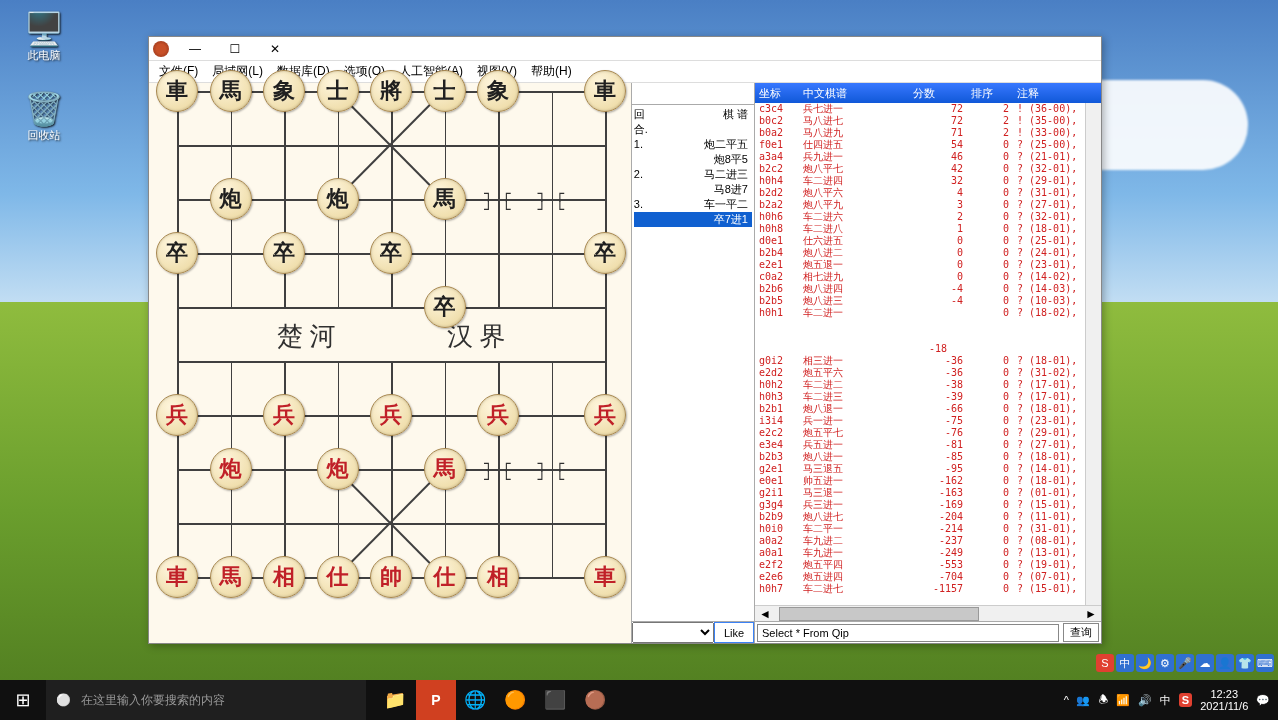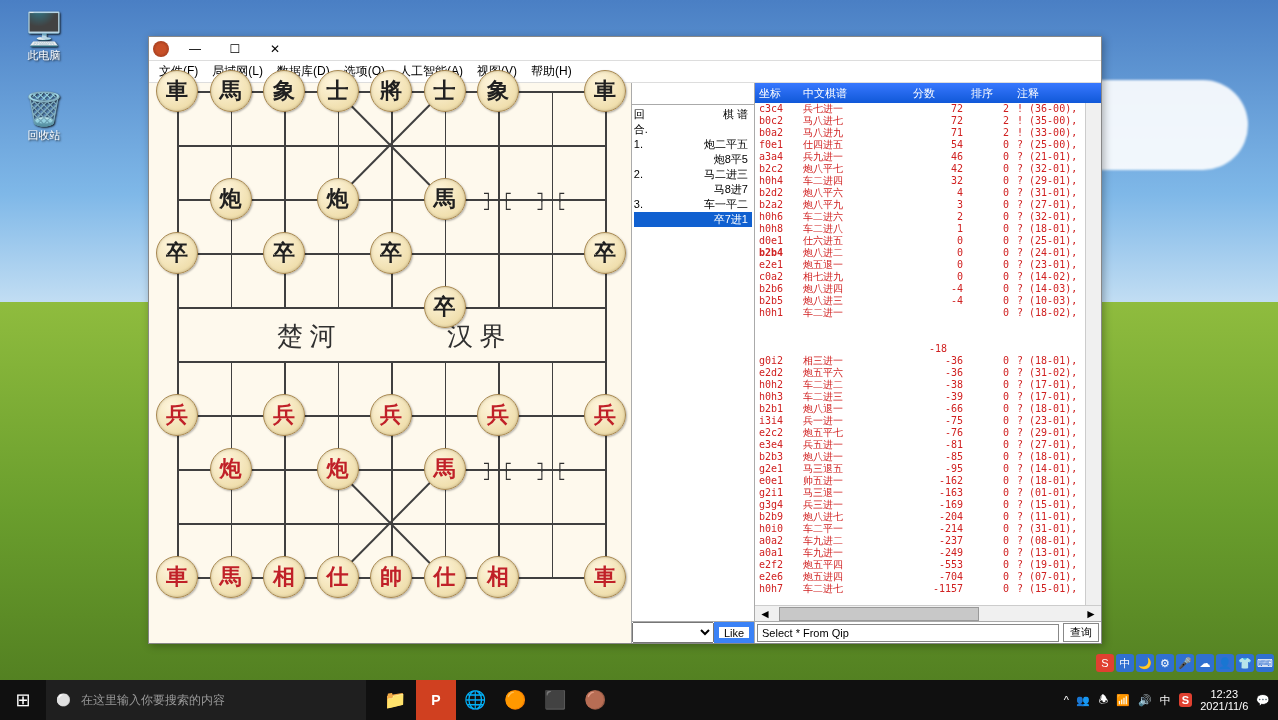--- a/index.html
+++ b/index.html
@@ -23,21 +23,21 @@
 .fen { height: 22px; border-top: 1px solid #aaa; padding: 2px 4px; background: #fff; font-family: monospace; font-size: 11px; display: flex; align-items: center; }
 .mid { width: 124px; display: flex; flex-direction: column; border-right: 1px solid #aaa; }
 .mid-top { height: 22px; border-bottom: 1px solid #aaa; background: #fff; }
 .moves { flex: 1; background: #fff; font-size: 11px; padding: 2px; overflow: hidden; }
 .move-row { display: flex; line-height: 15px; }
 .move-row .no { width: 22px; }
 .move-row .m { flex: 1; text-align: right; padding-right: 4px; }
 .move-row.sel { background: #1060D0; color: #fff; }
 .mid-bot { height: 22px; border-top: 1px solid #aaa; display: flex; }
 .mid-bot select { flex: 1; font-size: 11px; }
-.mid-bot .like { width: 40px; border: 5px solid #3b82f6; display: flex; align-items: center; justify-content: center; font-size: 11px; }
+.mid-bot .like { width: 40px; border: 1px solid #3b82f6; display: flex; align-items: center; justify-content: center; font-size: 11px; }
 .right { flex: 1; display: flex; flex-direction: column; }
 .table-head { height: 20px; background: linear-gradient(180deg, #3878FF 0%, #1058D8 100%); color: #fff; display: flex; font-size: 11px; align-items: center; padding: 0 4px; }
 .th { overflow: hidden; white-space: nowrap; }
 .table-body { flex: 1; overflow: hidden; background: #fff; font-size: 10px; font-family: SimSun, monospace; line-height: 12px; position: relative; }
 .trow { display: flex; color: #D02020; padding: 0 4px; }
 .td { overflow: hidden; white-space: nowrap; }
 .hsb { height: 16px; background: #f0f0f0; border-top: 1px solid #ccc; display: flex; align-items: center; }
 .hsb .thumb { height: 14px; background: #c8c8c8; border: 1px solid #999; margin-left: 4px; width: 200px; }
 .right-bot { height: 22px; border-top: 1px solid #aaa; display: flex; align-items: center; padding: 0 2px; gap: 4px; }
 .right-bot input { flex: 1; font-size: 11px; height: 18px; border: 1px solid #888; padding: 0 4px; }
@@ -306,21 +306,21 @@
             <div class="td" style="width: 80px;">? (18-01),</div>
           </div>
           <div class="trow">
             <div class="td" style="width: 44px;">d0e1</div>
             <div class="td" style="width: 110px;">仕六进五</div>
             <div class="td" style="width: 58px; text-align: right; padding-right: 8px;">0</div>
             <div class="td" style="width: 46px; text-align: right; padding-right: 8px;">0</div>
             <div class="td" style="width: 80px;">? (25-01),</div>
           </div>
           <div class="trow">
-            <div class="td" style="width: 44px; font-weight: bold;">b2b4</div>
+            <div class="td" style="width: 44px;">b2b4</div>
             <div class="td" style="width: 110px;">炮八进二</div>
             <div class="td" style="width: 58px; text-align: right; padding-right: 8px;">0</div>
             <div class="td" style="width: 46px; text-align: right; padding-right: 8px;">0</div>
             <div class="td" style="width: 80px;">? (24-01),</div>
           </div>
           <div class="trow">
             <div class="td" style="width: 44px;">e2e1</div>
             <div class="td" style="width: 110px;">炮五退一</div>
             <div class="td" style="width: 58px; text-align: right; padding-right: 8px;">0</div>
             <div class="td" style="width: 46px; text-align: right; padding-right: 8px;">0</div>

